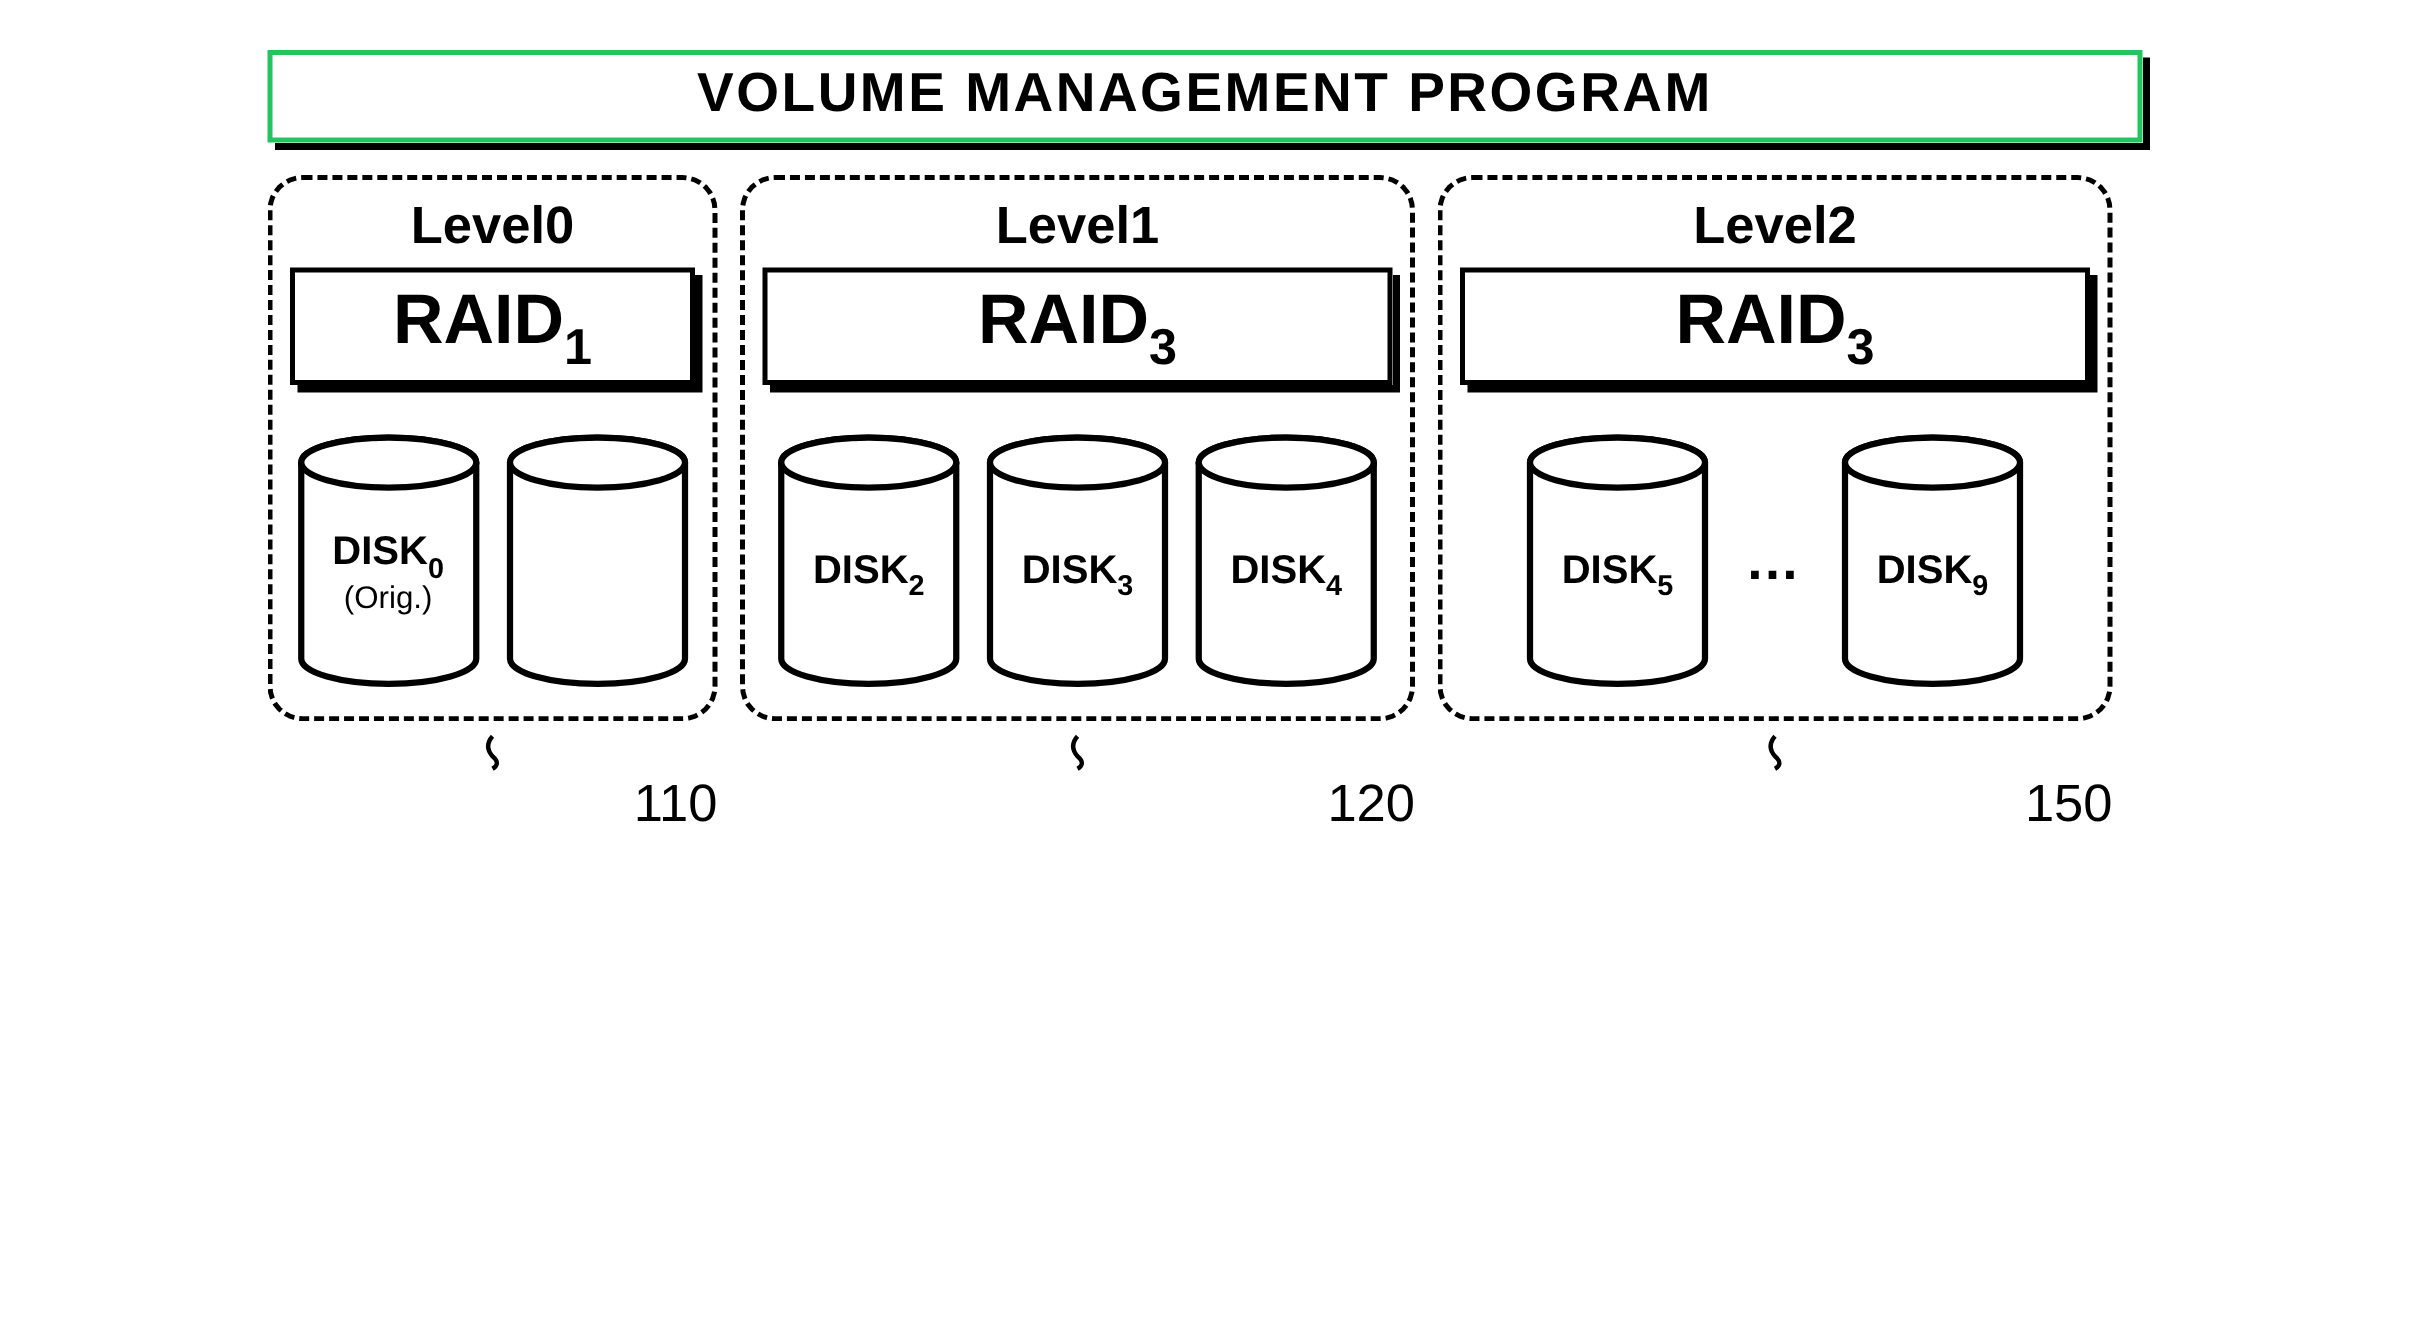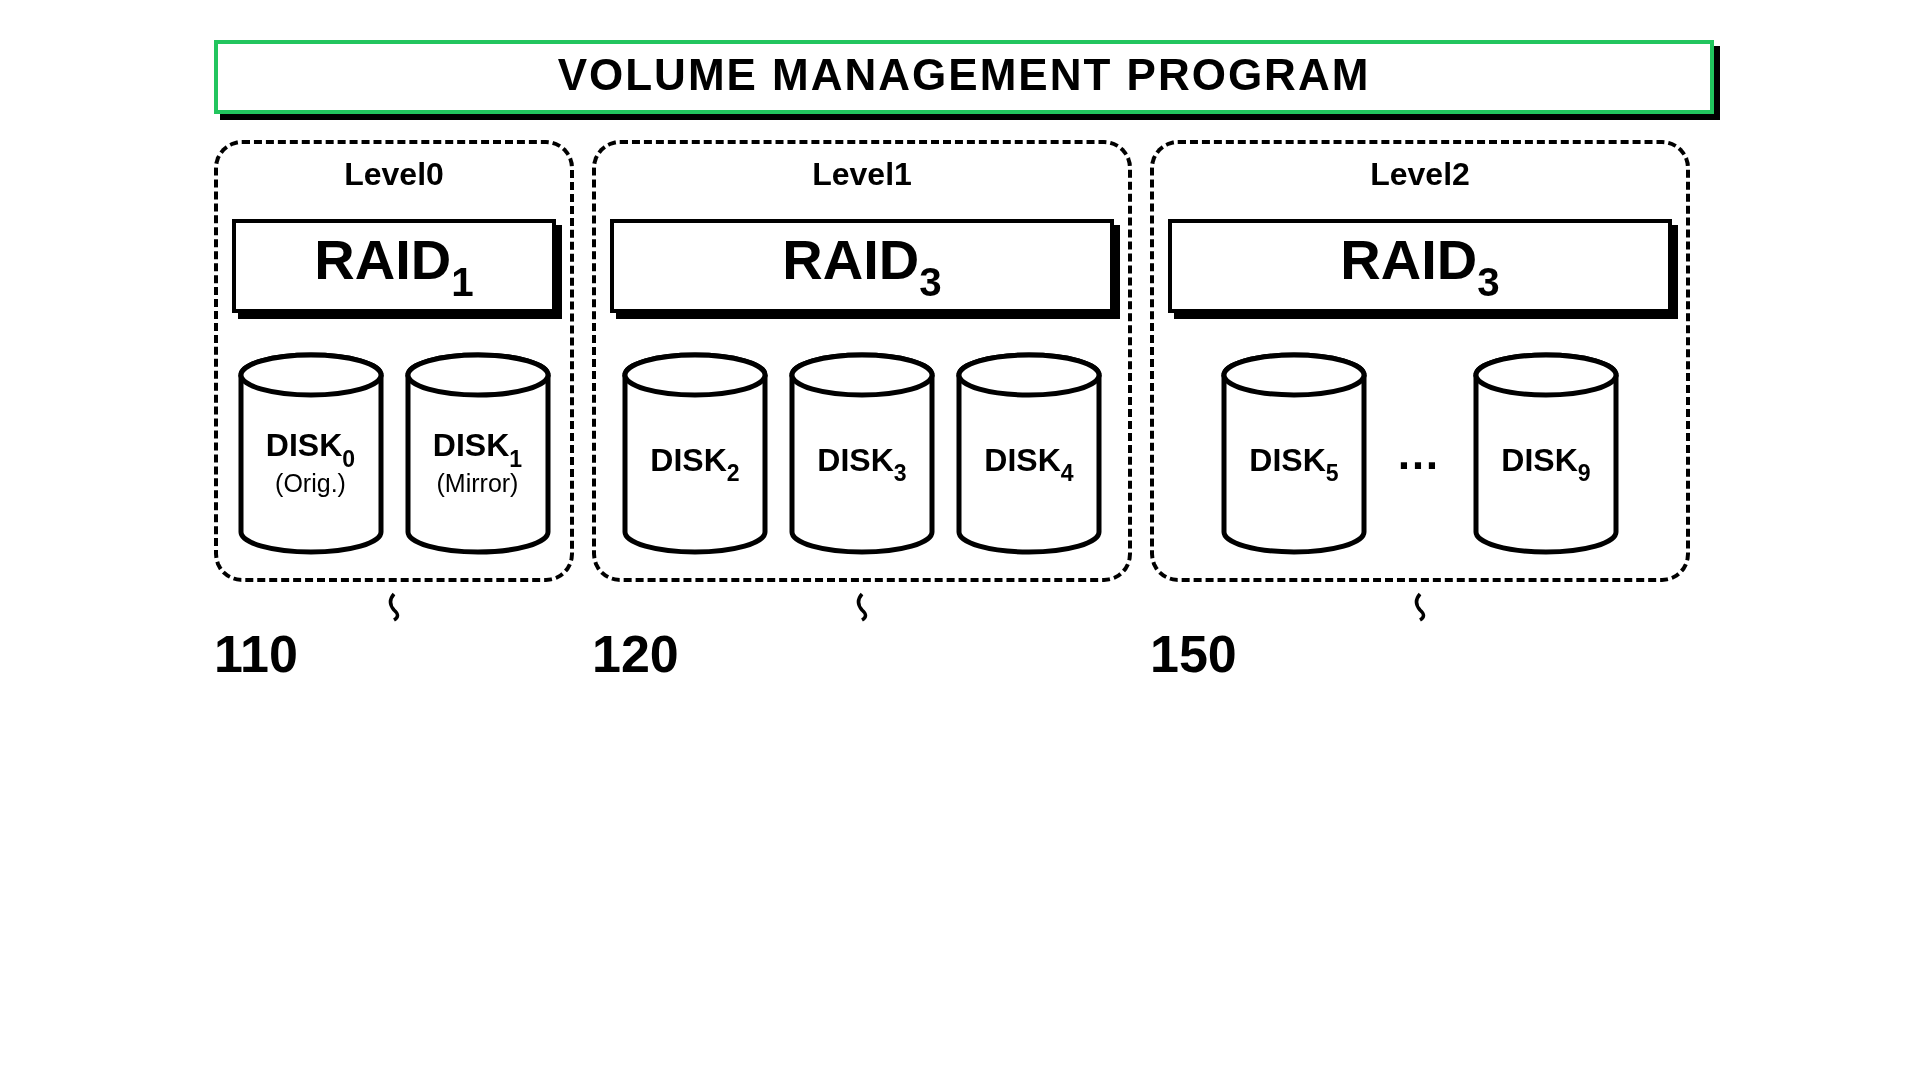--- a/index.html
+++ b/index.html
@@ -43,23 +43,23 @@
   .level-group {
     border: 4px dashed #000;
     border-radius: 28px;
     padding: 12px 14px 22px 14px;
     display: flex;
     flex-direction: column;
     align-items: center;
     position: relative;
   }
   .level-title {
-    font-size: 32px;
-    font-weight: bold;
-    margin-bottom: 26px;
+    font-size: 42px;
+    font-weight: bold;
+    margin-bottom: 10px;
   }
   .raid-box {
     border: 4px solid #000;
     box-shadow: 6px 6px 0 #000;
     width: 100%;
     text-align: center;
     font-size: 56px;
     font-weight: bold;
     padding: 4px 0 8px 0;
     margin-bottom: 38px;
@@ -102,23 +102,23 @@
     font-size: 44px;
     font-weight: bold;
     padding: 0 10px;
     letter-spacing: 4px;
   }
   .bottom-refs {
     display: flex;
     margin-top: 10px;
   }
   .bottom-ref {
-    text-align: left;
-    font-size: 52px;
-    font-weight: bold;
+    text-align: right;
+    font-size: 42px;
+    font-weight: normal;
   }
   .tick {
     display: block;
     margin: 0 auto 2px auto;
   }
   
   .lvl0 { flex: 0 0 360px; }
   .lvl1 { flex: 0 0 540px; }
   .lvl2 { flex: 0 0 540px; }
   .br0 { flex: 0 0 360px; margin-right: 18px;}
@@ -155,24 +155,20 @@
             <span class="subtext">(Orig.)</span>
           </div>
         </div>
 
         <div class="disk">
           <svg width="150" height="205" viewBox="0 0 150 205">
             <ellipse cx="75" cy="24" rx="70" ry="20" fill="#fff" stroke="#000" stroke-width="5"></ellipse>
             <path d="M5 24 L5 181 A70 20 0 0 0 145 181 L145 24" fill="#fff" stroke="#000" stroke-width="5"></path>
             <ellipse cx="75" cy="24" rx="70" ry="20" fill="#fff" stroke="#000" stroke-width="5"></ellipse>
           </svg>
-          <div class="disk-label">
-            <span>DISK</span><sub>1</sub>
-            <span class="subtext">(Mirror)</span>
-          </div>
         </div>
       </div>
     </div>
 
     <div class="level-group lvl1">
       <div class="level-title">Level1</div>
       <div class="raid-box">
         <span>RAID</span><sub>3</sub>
       </div>
       <div class="disks-row">

